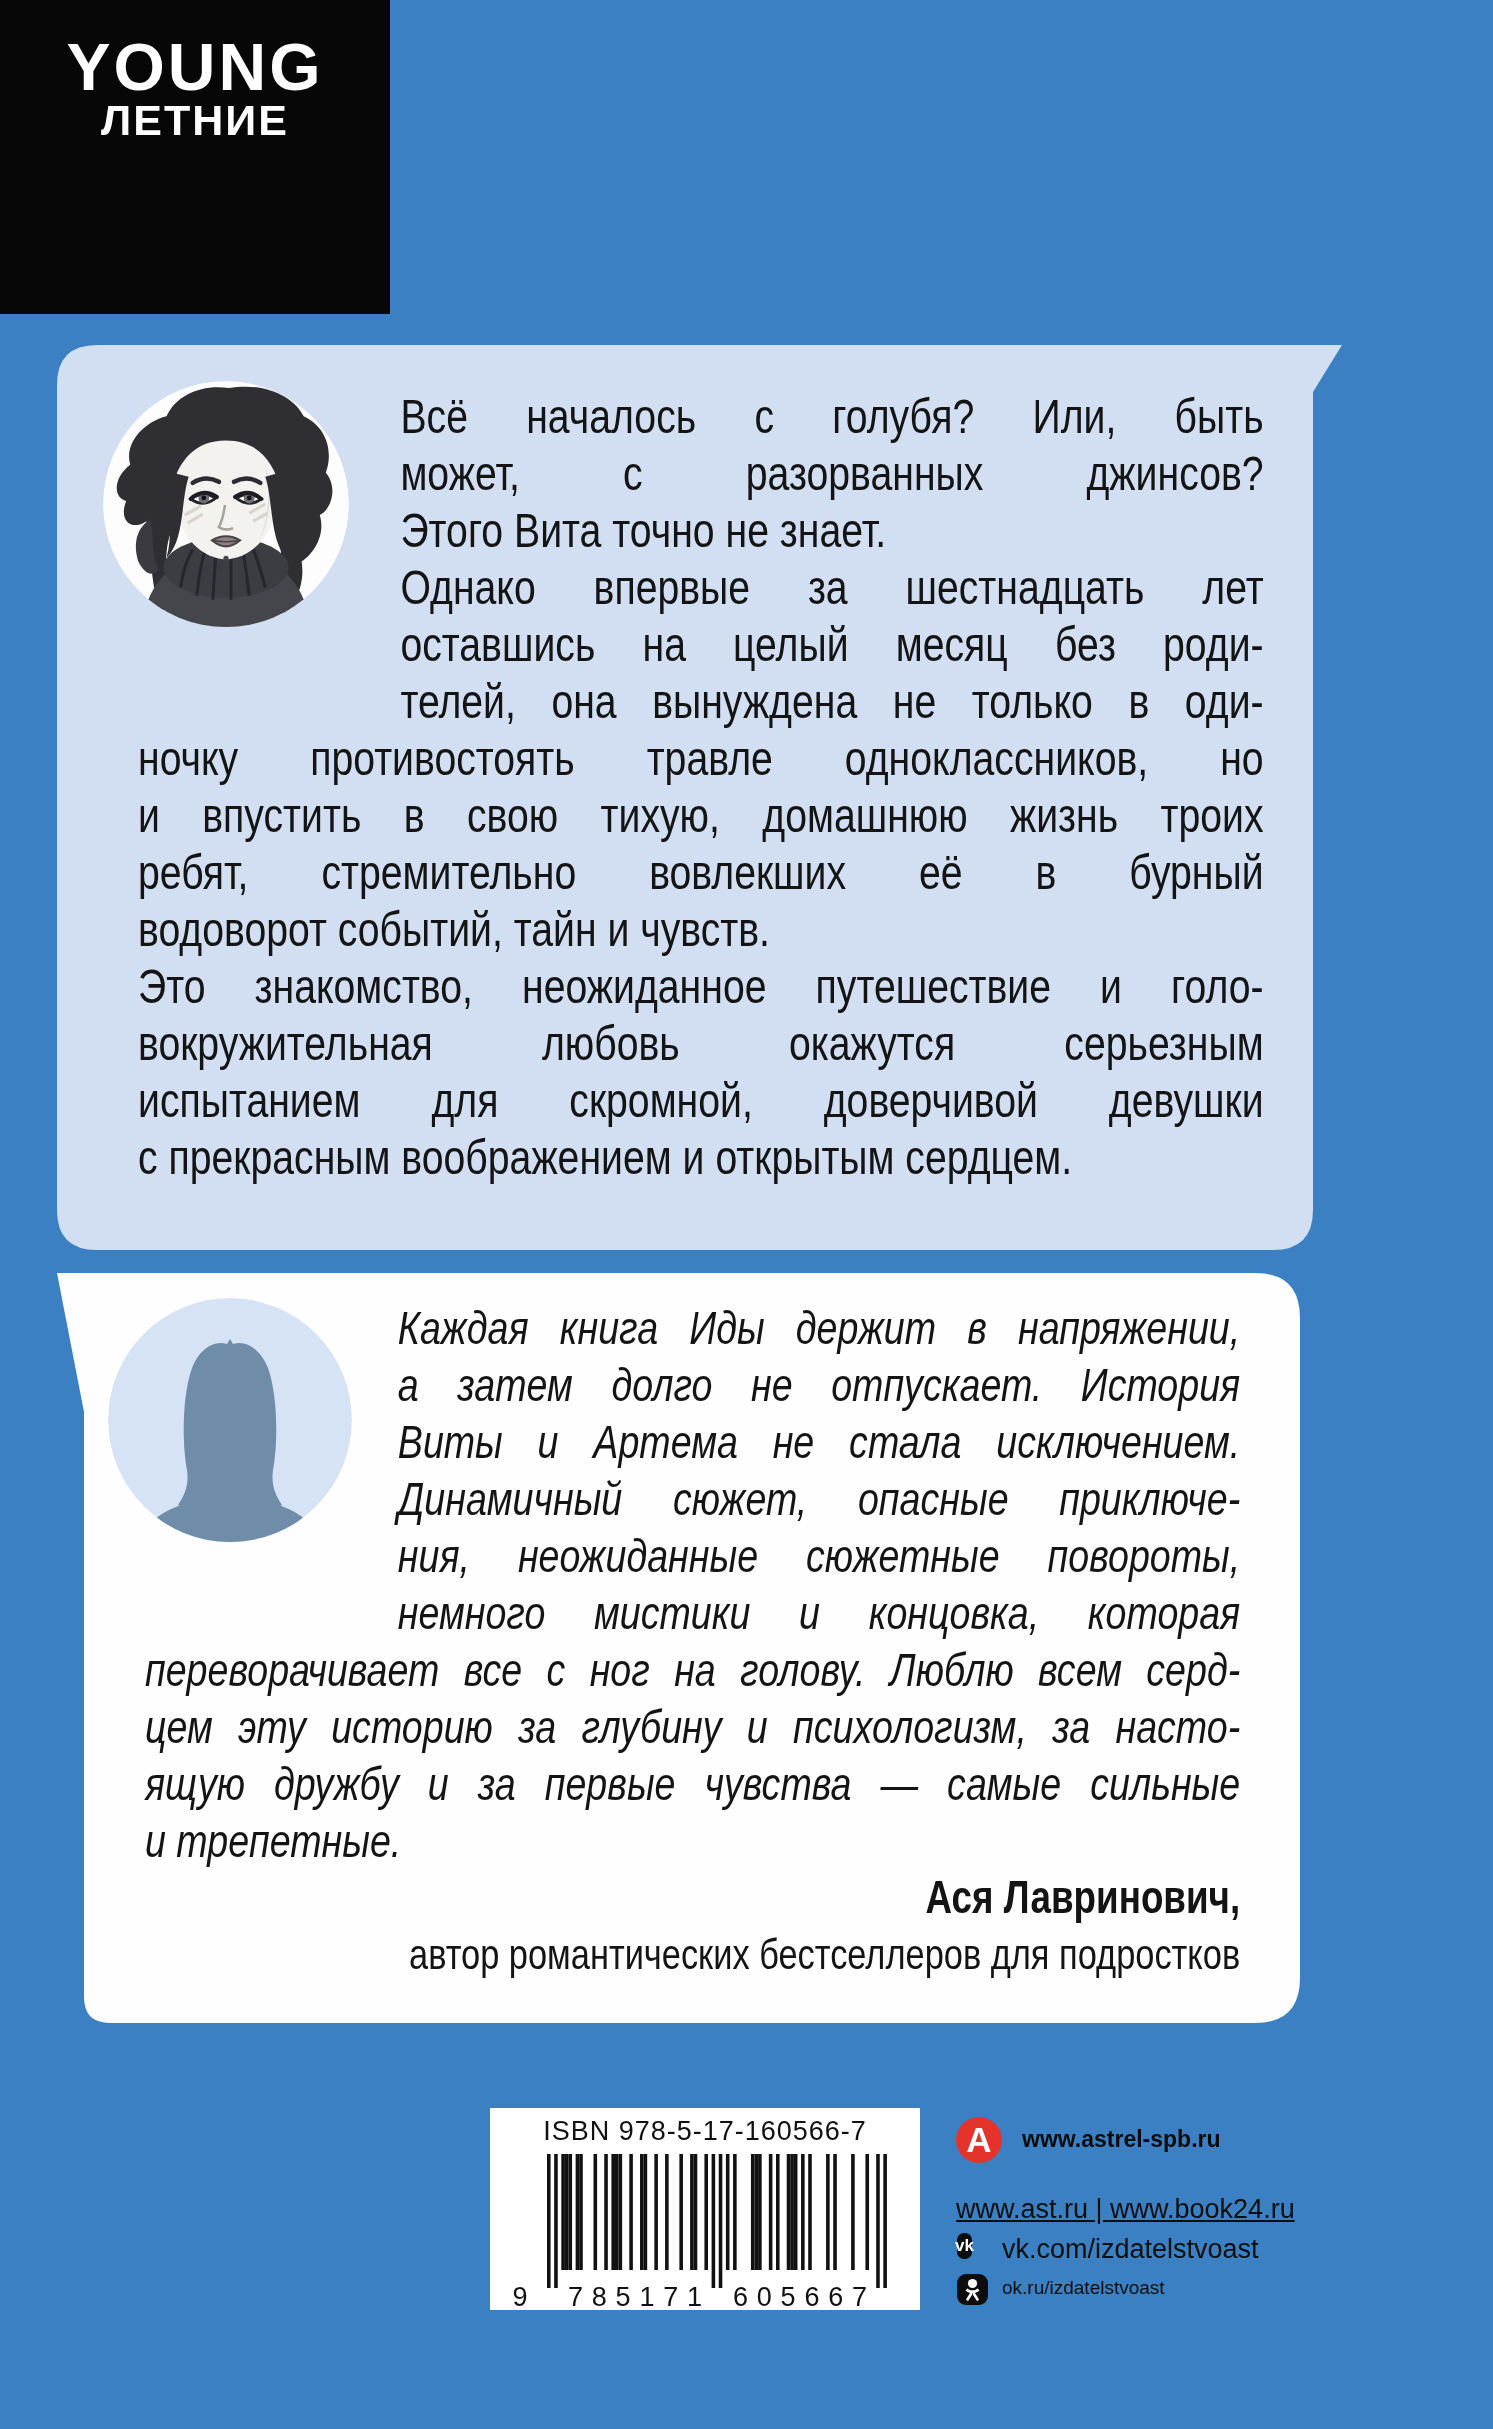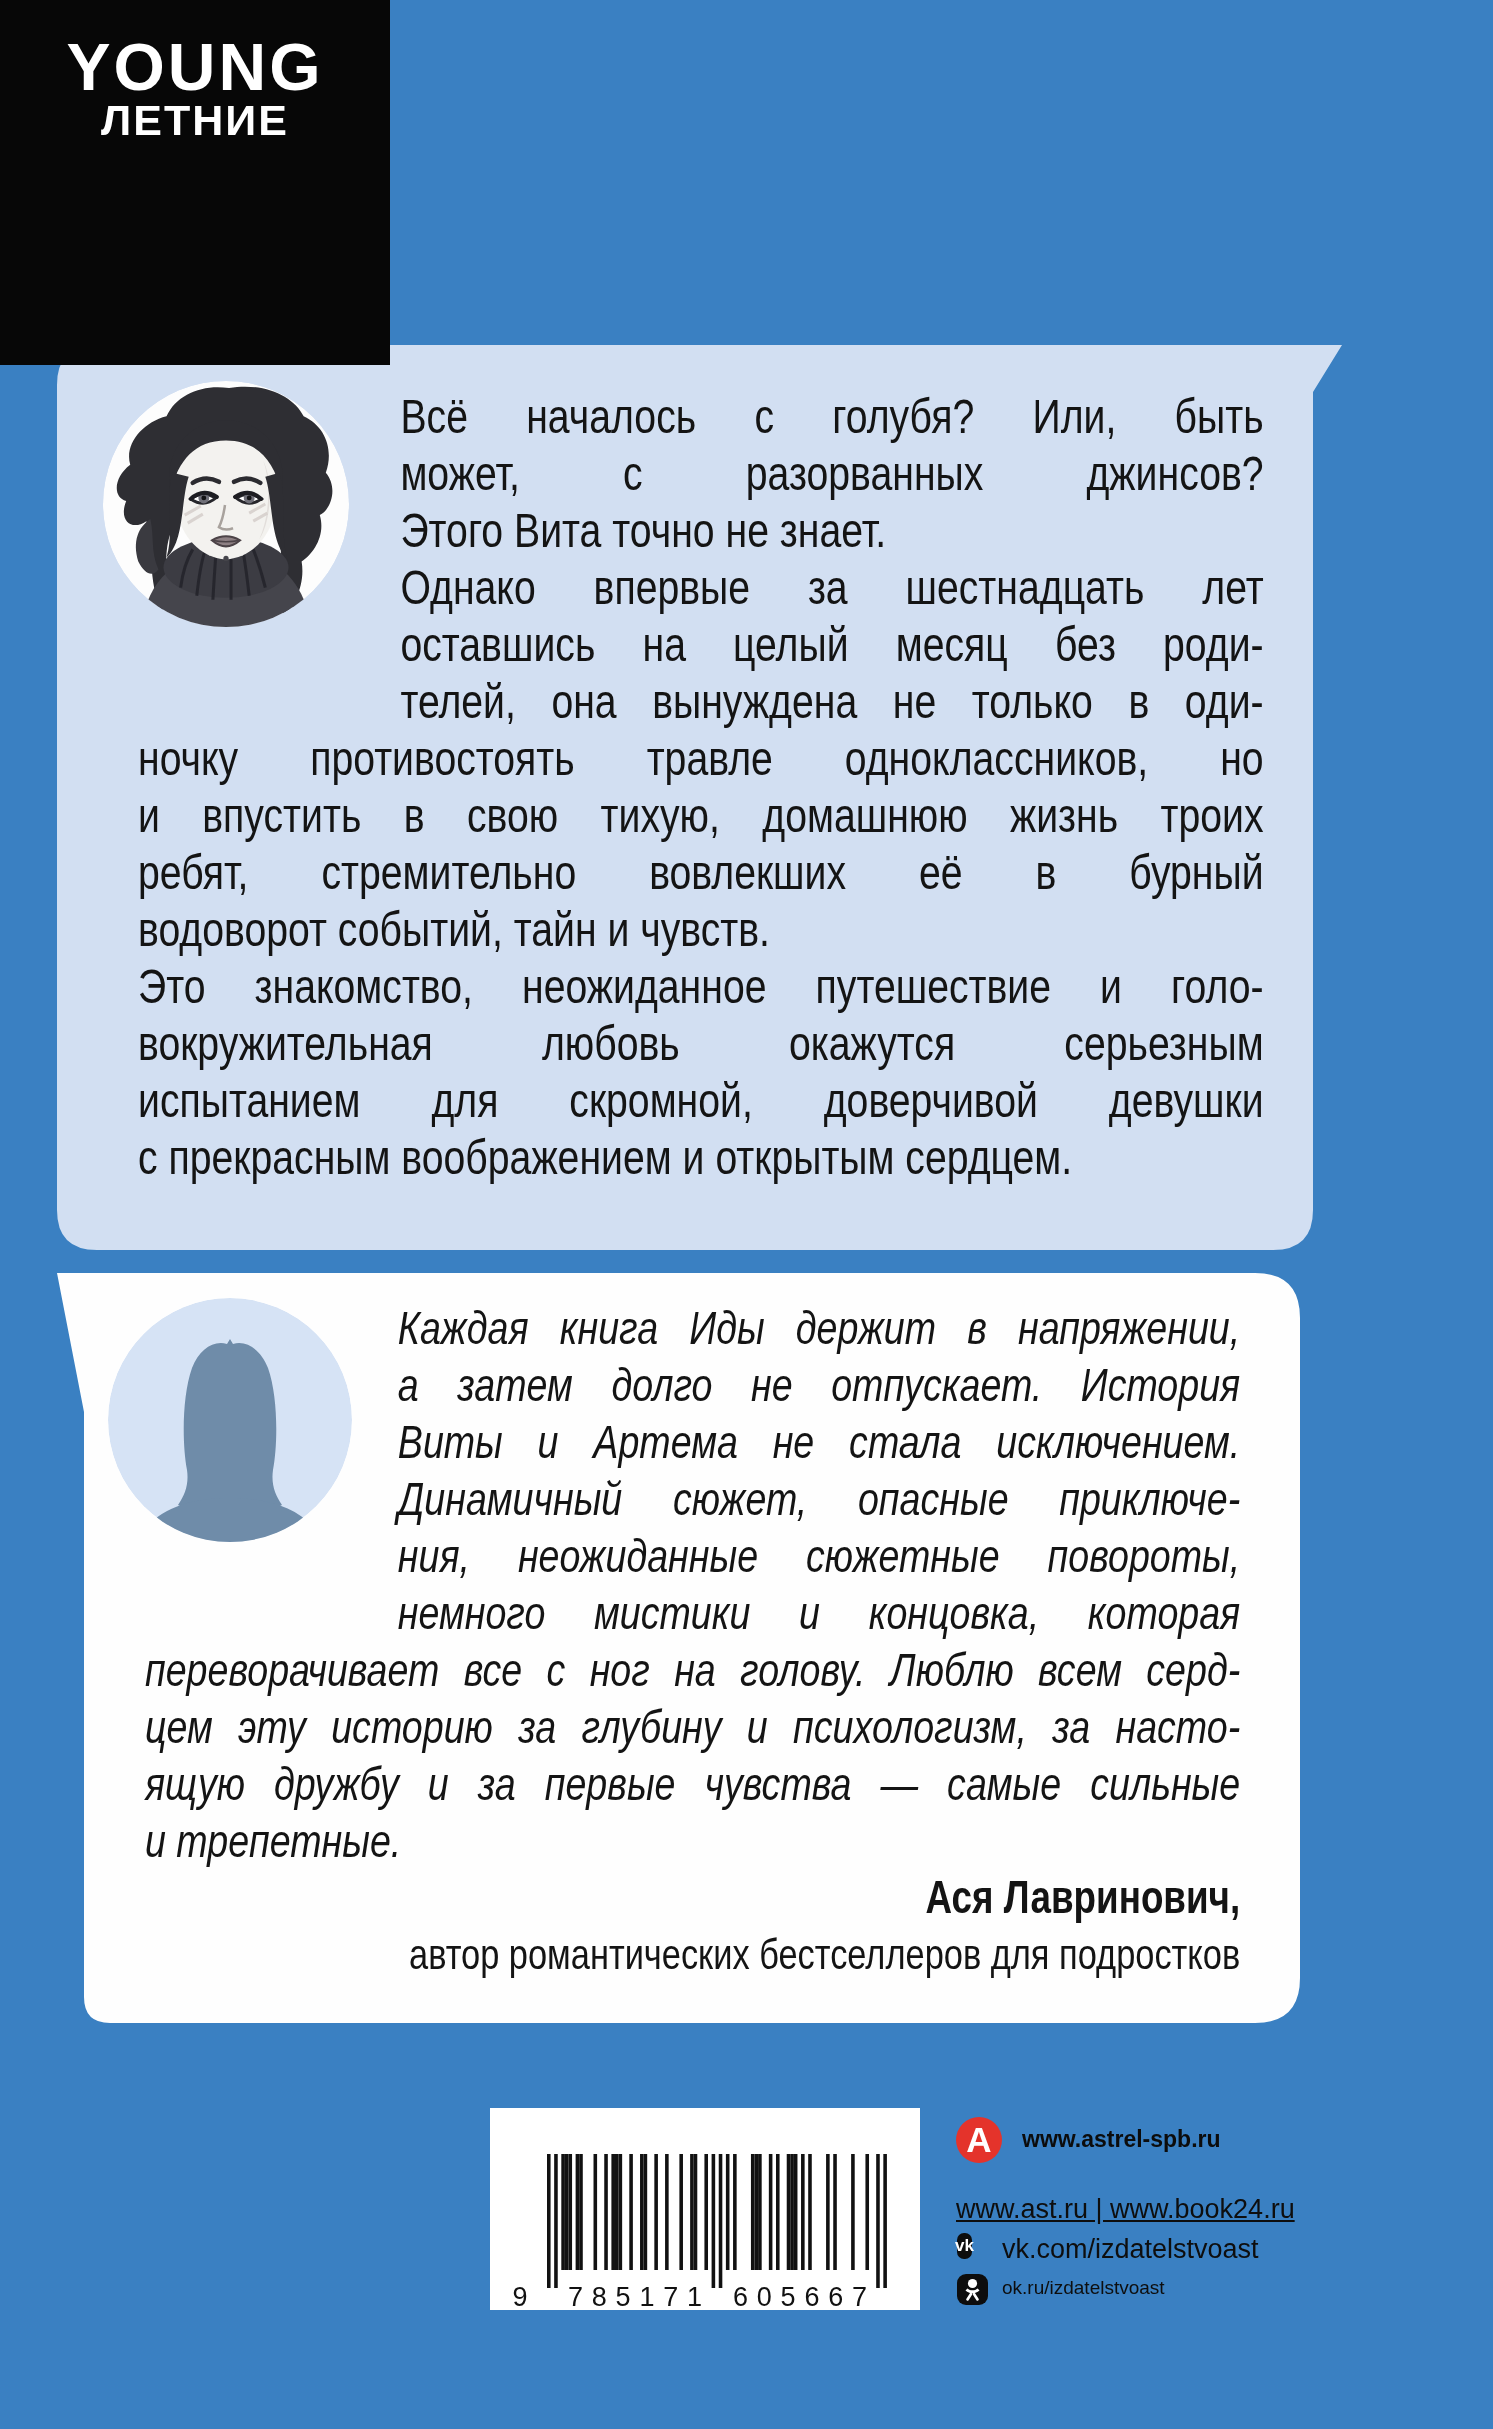--- a/index.html
+++ b/index.html
@@ -5,21 +5,21 @@
   :root{
     --bg:#3a80c2; --bubble:#d2dff2; --paper:#fefefe; --ink:#141414;
     --red:#e4332b; --icon:#0d0d0d; --avatar-bg:#d6e3f5; --avatar-fg:#6f8ca9;
   }
   html,body{margin:0;padding:0;}
   .page{position:relative;width:1493px;height:2429px;background:var(--bg);
         overflow:hidden;font-family:"Liberation Sans",sans-serif;color:var(--ink);}
   svg{display:block;}
 
   
-  .imprint{position:absolute;left:0;top:0;width:390px;height:365px;background:#070707;
+  .imprint{position:absolute;left:0;top:0;width:390px;height:314px;background:#070707;
            color:#fff;text-align:center;font-weight:bold;}
   .imprint .l{letter-spacing:3px;}
   .imprint .l0{margin-top:36px;font-size:66px;line-height:62px;}
   .imprint .l1{font-size:66px;line-height:60px;}
   .imprint .l2{margin-top:8px;font-size:43px;line-height:45px;letter-spacing:1px;}
   .imprint .l3{font-size:43px;line-height:45px;letter-spacing:2px;}
 
   
   .bubbles{position:absolute;left:0;top:0;width:1493px;height:2429px;pointer-events:none;}
   .blue-bubble{fill:var(--bubble);}
@@ -180,20 +180,21 @@
       <div class="line ind just">немного мистики и концовка, которая</div>
       <div class="line just">переворачивает все с ног на голову. Люблю всем серд-</div>
       <div class="line just">цем эту историю за глубину и психологизм, за насто-</div>
       <div class="line just">ящую дружбу и за первые чувства — самые сильные</div>
       <div class="line">и трепетные.</div>
       <div class="line name">Ася Лавринович,</div>
       <div class="line role">автор романтических бестселлеров для подростков</div>
     </div>
 
   <div class="isbn-box">
+    <div class="isbn-label">ISBN 978-5-17-160566-7</div>
     <svg class="barcode-svg" width="430" height="156" viewBox="0 0 430 156">
       <g>
           <rect x="57.00" y="0" width="3.58" height="134"></rect>
           <rect x="64.16" y="0" width="3.58" height="134"></rect>
           <rect x="71.31" y="0" width="3.58" height="116"></rect>
           <rect x="74.89" y="0" width="3.58" height="116"></rect>
           <rect x="78.47" y="0" width="3.58" height="116"></rect>
           <rect x="85.62" y="0" width="3.58" height="116"></rect>
           <rect x="89.20" y="0" width="3.58" height="116"></rect>
           <rect x="103.51" y="0" width="3.58" height="116"></rect>

